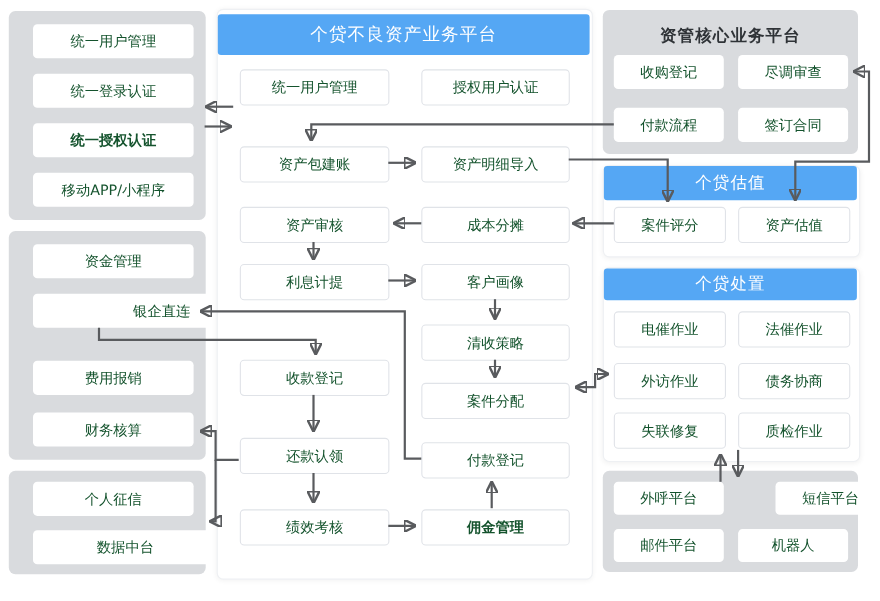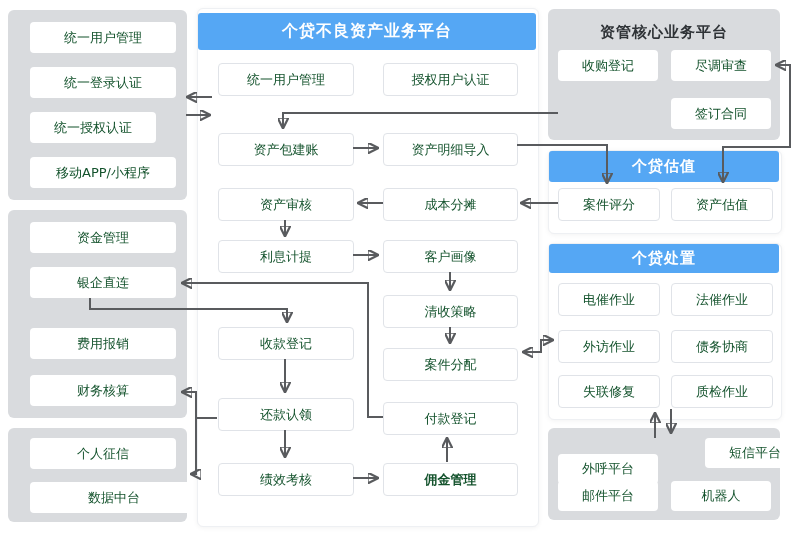--- a/index.html
+++ b/index.html
@@ -10,46 +10,46 @@
   .panel{position:absolute;border-radius:6px;}
   .panel.grey{background:#d9dbde;}
   .panel.white{background:#ffffff;border:1px solid #eef0f3;box-shadow:0 1px 5px rgba(0,0,0,0.05);}
   .box{
     position:absolute;background:#ffffff;border-radius:4px;
     display:flex;align-items:center;justify-content:center;
     font-size:13px;color:#14532d;white-space:nowrap;
   }
   .box.bordered{border:1px solid #e0e3e8;}
   .hbar{
-    position:absolute;background:#55a7f4;color:#ffffff;font-weight:bold;
+    position:absolute;background:#55a7f4;color:#ffffff;font-weight:normal;
     display:flex;align-items:center;justify-content:center;border-radius:3px;
     letter-spacing:1px;
   }
   .ptitle{
     position:absolute;display:flex;align-items:center;justify-content:center;
     font-size:15px;font-weight:bold;color:#2f3337;letter-spacing:1px;
   }
   #wires{position:absolute;left:0;top:0;width:800px;height:546px;pointer-events:none;}
   #wires path{fill:none;stroke:#595b5e;stroke-width:2;}
 </style>
 </head>
 <body>
 
 <div id="canvas">
 
   <div class="panel grey" style="left:8px;top:10px;width:179px;height:190px;">
     <div class="box" style="left:22px;top:12px;width:146px;height:31px;">统一用户管理</div>
     <div class="box" style="left:22px;top:57px;width:146px;height:31px;">统一登录认证</div>
-    <div class="box" style="left:22px;top:102px;width:126px;height:31px;">统一授权认证</div>
+    <div class="box" style="left:22px;top:102px;width:146px;height:31px;font-weight:bold;">统一授权认证</div>
     <div class="box" style="left:22px;top:147px;width:146px;height:31px;">移动APP/小程序</div>
   </div>
 
   <div class="panel grey" style="left:8px;top:210px;width:179px;height:208px;">
     <div class="box" style="left:22px;top:12px;width:146px;height:31px;">资金管理</div>
-    <div class="box" style="left:22px;top:57px;width:146px;height:31px;">银企直连</div>
+    <div class="box" style="left:22px;top:57px;width:146px;height:31px;padding-left:44px;">银企直连</div>
     <div class="box" style="left:22px;top:118px;width:146px;height:31px;">费用报销</div>
     <div class="box" style="left:22px;top:165px;width:146px;height:31px;">财务核算</div>
   </div>
 
   <div class="panel grey" style="left:8px;top:428px;width:179px;height:94px;">
     <div class="box" style="left:22px;top:10px;width:146px;height:31px;">个人征信</div>
     <div class="box" style="left:22px;top:54px;width:168px;height:31px;">数据中台</div>
   </div>
 
   <div class="panel white" style="left:197px;top:8px;width:340px;height:517px;">
@@ -76,41 +76,42 @@
     <div class="box bordered" style="left:185px;top:393px;width:133px;height:31px;">付款登记</div>
 
     <div class="box bordered" style="left:20px;top:454px;width:134px;height:31px;">绩效考核</div>
     <div class="box bordered" style="left:185px;top:454px;width:133px;height:31px;font-weight:bold;">佣金管理</div>
   </div>
 
   <div class="panel grey" style="left:548px;top:9px;width:232px;height:131px;">
     <div class="ptitle" style="left:0px;top:10px;width:232px;height:26px;">资管核心业务平台</div>
     <div class="box" style="left:10px;top:41px;width:100px;height:31px;">收购登记</div>
     <div class="box" style="left:123px;top:41px;width:100px;height:31px;">尽调审查</div>
+    <div class="box" style="left:10px;top:89px;width:100px;height:31px;">付款流程</div>
     <div class="box" style="left:123px;top:89px;width:100px;height:31px;">签订合同</div>
   </div>
 
   <div class="panel white" style="left:548px;top:150px;width:232px;height:82px;">
     <div class="hbar" style="left:0px;top:0px;width:230px;height:31px;font-size:15px;">个贷估值</div>
     <div class="box bordered" style="left:9px;top:37px;width:100px;height:31px;">案件评分</div>
     <div class="box bordered" style="left:122px;top:37px;width:100px;height:31px;">资产估值</div>
   </div>
 
   <div class="panel white" style="left:548px;top:243px;width:232px;height:175px;">
     <div class="hbar" style="left:0px;top:0px;width:230px;height:29px;font-size:15px;">个贷处置</div>
     <div class="box bordered" style="left:9px;top:39px;width:100px;height:31px;">电催作业</div>
     <div class="box bordered" style="left:122px;top:39px;width:100px;height:31px;">法催作业</div>
     <div class="box bordered" style="left:9px;top:86px;width:100px;height:31px;">外访作业</div>
     <div class="box bordered" style="left:122px;top:86px;width:100px;height:31px;">债务协商</div>
     <div class="box bordered" style="left:9px;top:131px;width:100px;height:31px;font-family:Liberation Serif, serif;">失联修复</div>
     <div class="box bordered" style="left:122px;top:131px;width:100px;height:31px;">质检作业</div>
   </div>
 
   <div class="panel grey" style="left:548px;top:428px;width:232px;height:92px;">
-    <div class="box" style="left:10px;top:26px;width:100px;height:30px;">外呼平台</div>
+    <div class="box" style="left:10px;top:10px;width:100px;height:30px;">外呼平台</div>
     <div class="box" style="left:123px;top:10px;width:100px;height:30px;margin-left:34px;">短信平台</div>
     <div class="box" style="left:10px;top:53px;width:100px;height:30px;">邮件平台</div>
     <div class="box" style="left:123px;top:53px;width:100px;height:30px;">机器人</div>
   </div>
 
   <svg id="wires" viewBox="0 0 800 546">
     <defs>
       <marker id="arw" viewBox="0 0 10 10" refX="9.5" refY="5" markerWidth="11" markerHeight="11" markerUnits="userSpaceOnUse" orient="auto-start-reverse">
         <path d="M0,0 L10,5 L0,10 z" fill="#595b5e" stroke="none"></path>
       </marker>

